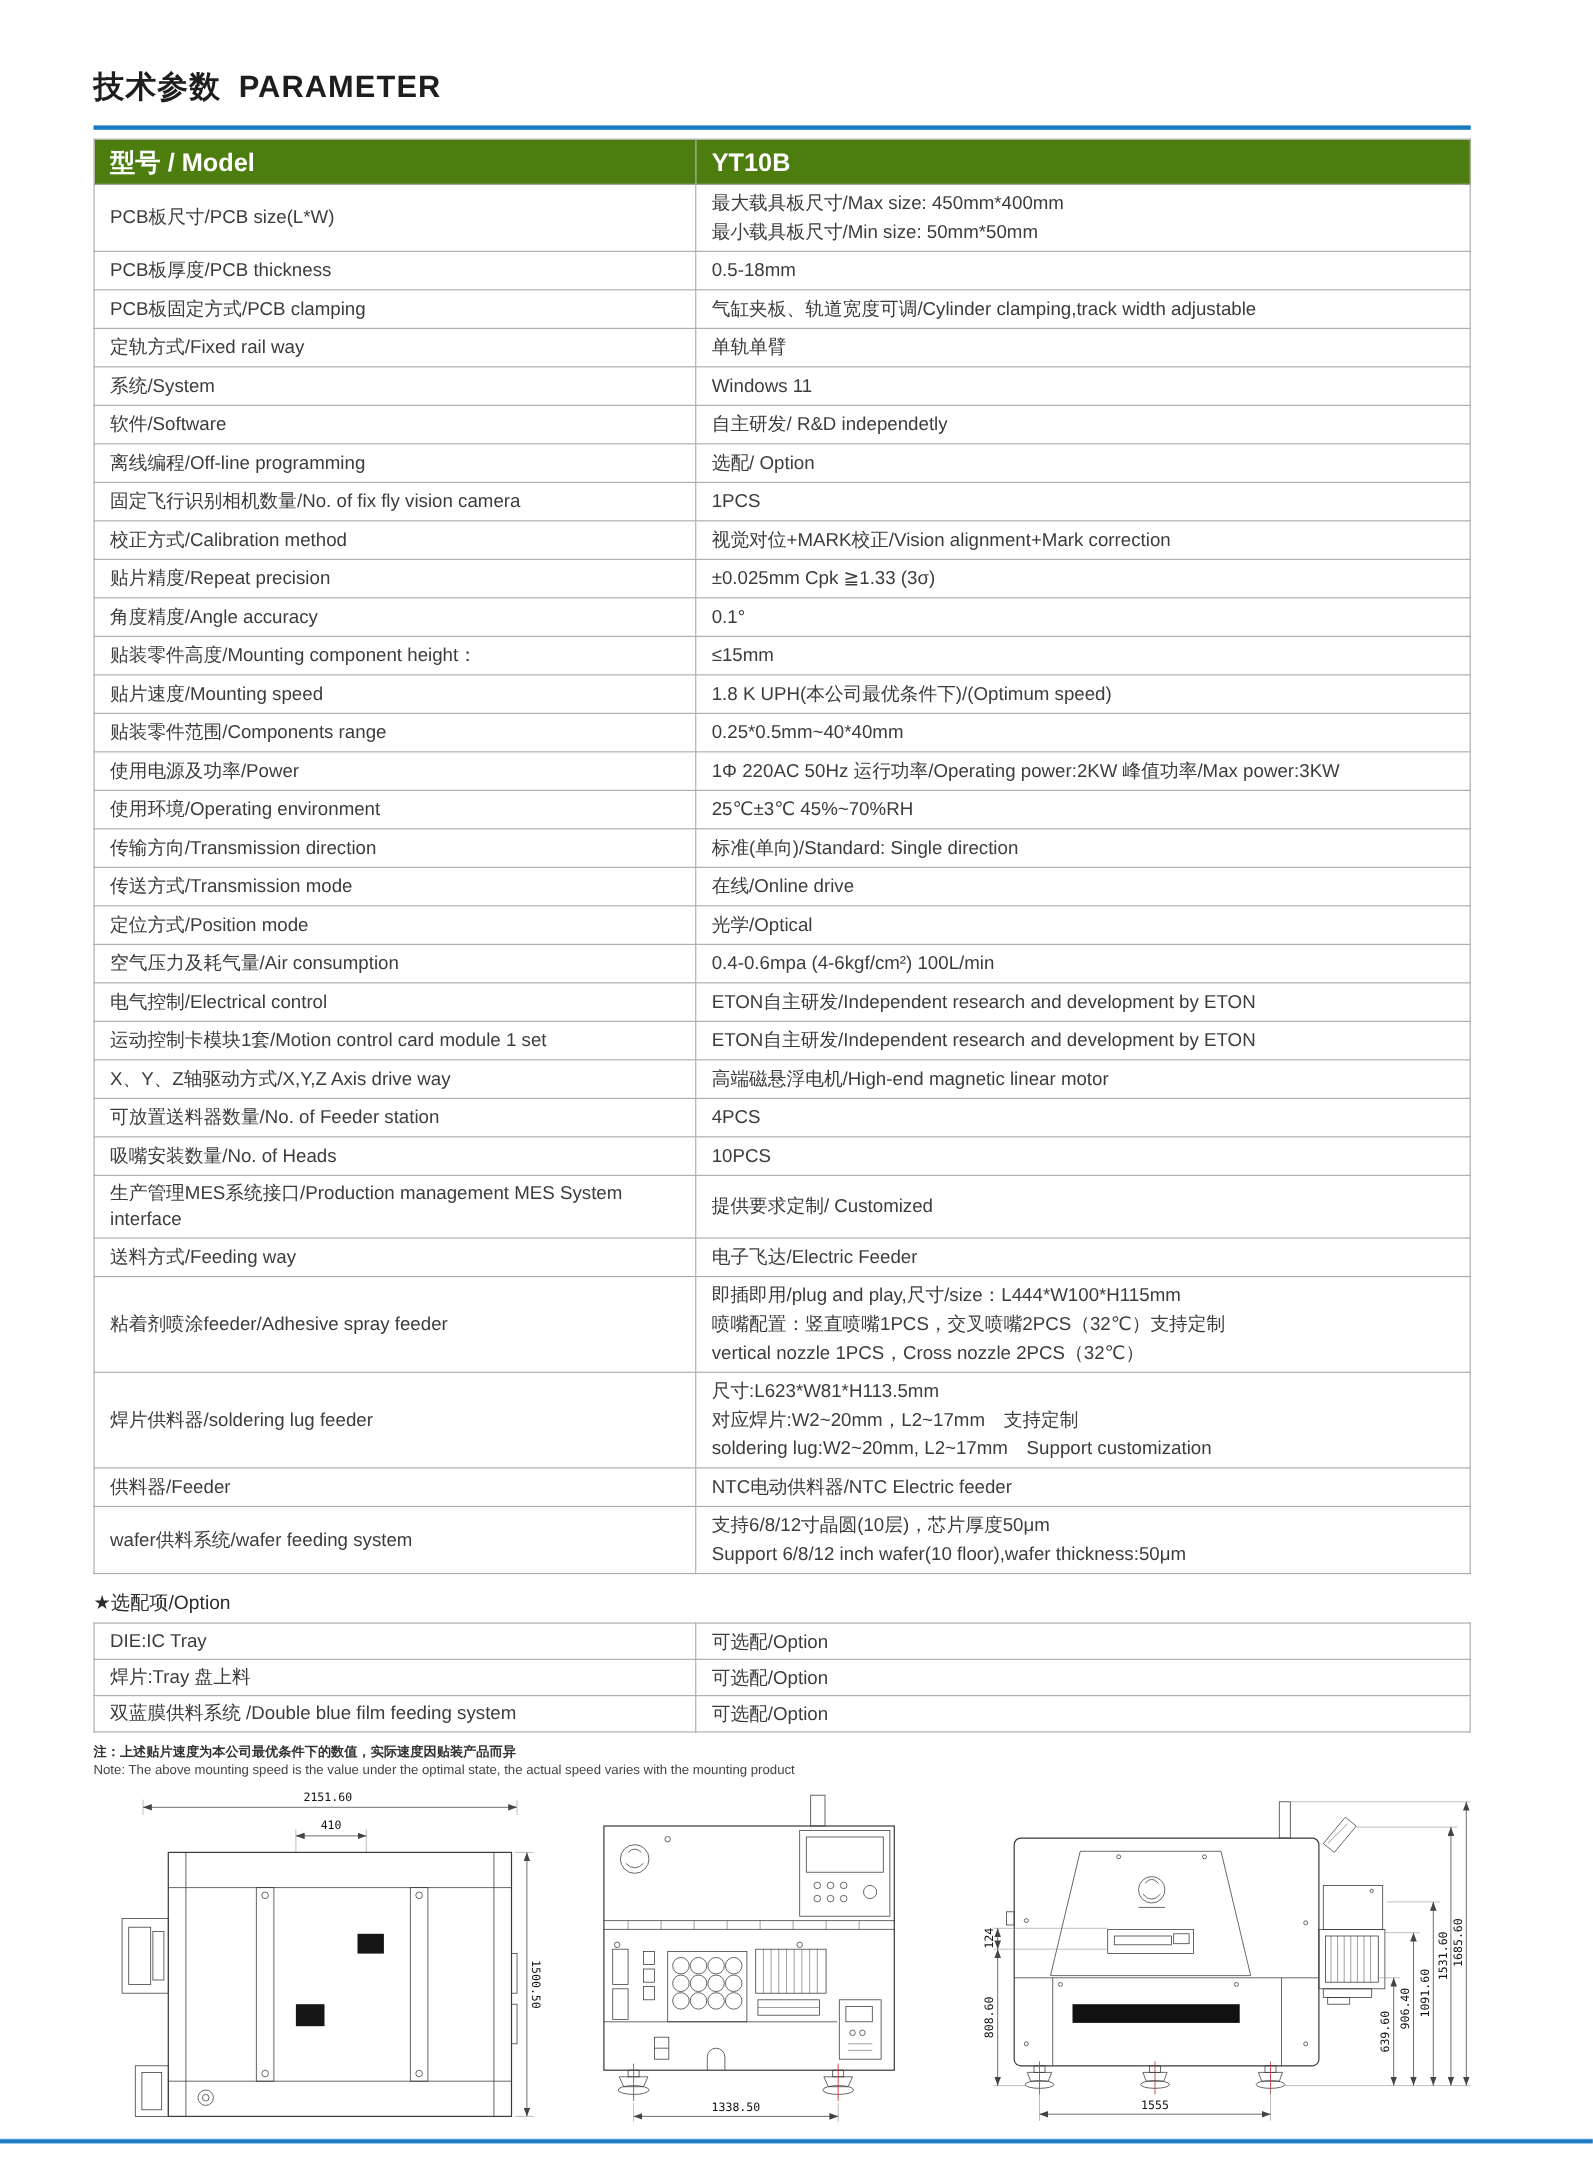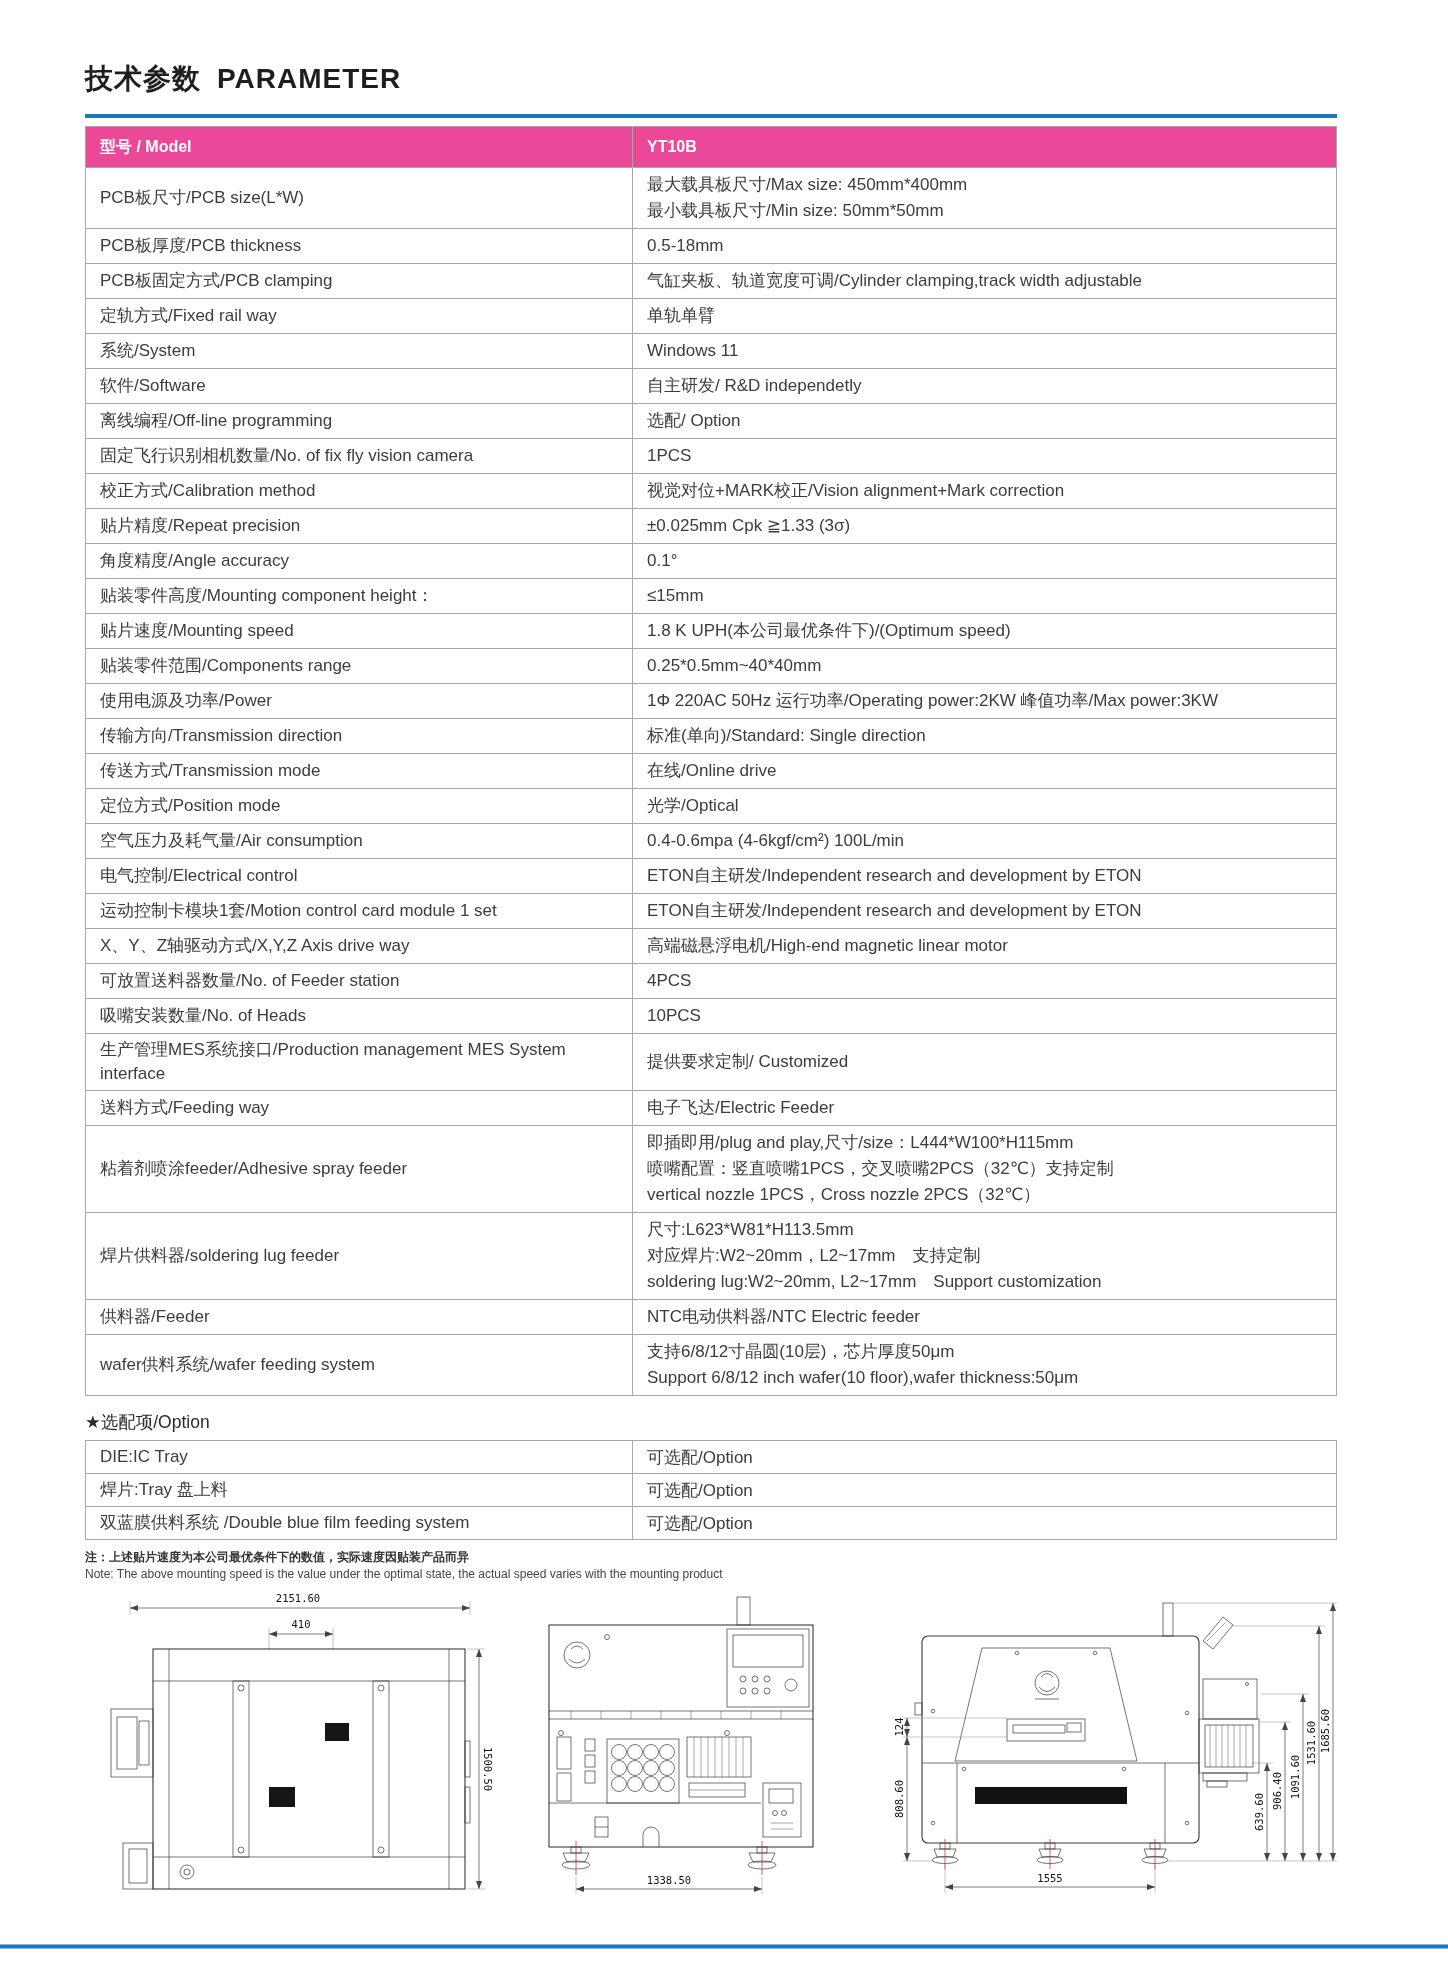--- a/index.html
+++ b/index.html
@@ -5,21 +5,21 @@
   html,body{margin:0;padding:0;}
   body{
     width:1448px;height:1980px;background:#ffffff;position:relative;overflow:hidden;
     font-family:"Liberation Sans","DejaVu Sans",sans-serif;color:#3c3c3c;
   }
   .content{position:absolute;left:85px;top:0;width:1252px;}
   .title{margin-top:62px;font-size:28px;font-weight:bold;color:#1e1e1e;letter-spacing:1px;line-height:34px;display:flex;gap:16px;align-items:flex-start;}
   .accent-rule{height:4px;background:#1779c2;margin-top:18px;}
   table.spec-table{border-collapse:collapse;width:1252px;table-layout:fixed;margin-top:8px;font-size:17px;}
   .spec-table th,.spec-table td{border:1px solid #a8a8a8;vertical-align:middle;text-align:left;}
-  .spec-table thead th{background:#ec4899;color:#ffffff;font-weight:bold;padding:8px 14px;font-size:16px;line-height:24px;}
+  .spec-table thead th{background:#4d7c0f;color:#ffffff;font-weight:bold;padding:8px 14px;font-size:23px;line-height:24px;}
   .spec-table td{padding:4px 14px;}
   td.c-label{line-height:24px;}
   td.c-value div{line-height:26px;}
   .option-heading{margin-top:14px;font-size:17.5px;color:#2b2b2b;line-height:24px;}
   .notes{margin-top:9px;font-size:12px;line-height:17px;color:#444;}
   .notes .zh{color:#333;font-weight:bold;}
   .notes .en{font-weight:normal;}
   .drawings{margin-top:8px;display:flex;gap:36px;align-items:flex-start;text-align:right;}
   .bottom-rule{position:absolute;left:0;top:1944px;width:1448px;height:5px;
     background:linear-gradient(to bottom,#bcd9ef,#1779c2 30%,#1779c2 72%,#bcd9ef);}
@@ -138,20 +138,26 @@
           <tr>
             <td class="c-label">贴装零件范围/Components range</td>
             <td class="c-value">
               <div>0.25*0.5mm~40*40mm</div>
             </td>
           </tr>
           <tr>
             <td class="c-label">使用电源及功率/Power</td>
             <td class="c-value">
               <div>1Φ 220AC 50Hz 运行功率/Operating power:2KW 峰值功率/Max power:3KW</div>
+            </td>
+          </tr>
+          <tr>
+            <td class="c-label">使用环境/Operating environment</td>
+            <td class="c-value">
+              <div>25℃±3℃ 45%~70%RH</div>
             </td>
           </tr>
           <tr>
             <td class="c-label">传输方向/Transmission direction</td>
             <td class="c-value">
               <div>标准(单向)/Standard: Single direction</div>
             </td>
           </tr>
           <tr>
             <td class="c-label">传送方式/Transmission mode</td>

